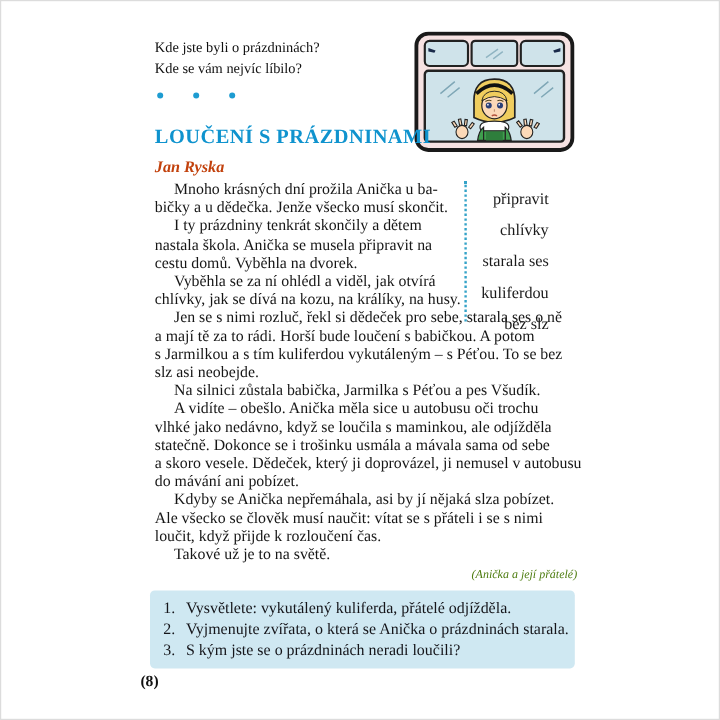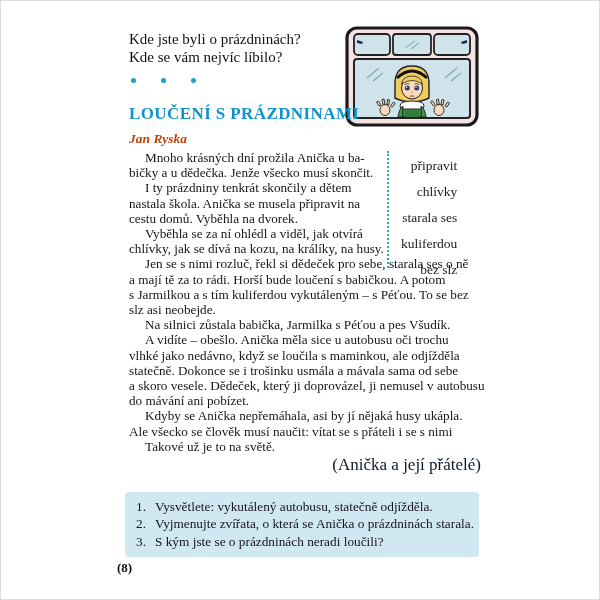--- a/index.html
+++ b/index.html
@@ -4,37 +4,37 @@
 <style>
   html,body { margin:0; padding:0; background:#fff; }
   .page {
     position:relative; width:598px; height:598px;
     background:#ffffff; border:1px solid #dcdcdc;
     font-family:"Liberation Serif", serif; color:#141414;
     overflow:hidden;
   }
 
   
-  .top-questions { position:absolute; left:128px; top:29px; font-size:15px; line-height:18px; color:#101010; }
+  .top-questions { position:absolute; left:128px; top:29px; font-size:12px; line-height:18px; color:#101010; }
   .bullets { position:absolute; left:130px; top:68px; }
   .bullets .dot { display:inline-block; width:5px; height:5px; border-radius:50%; background:#1e9cd1; margin-right:25px; }
 
   
   .illustration { position:absolute; left:344px; top:25px; width:134px; height:103px; }
 
   
   .title { position:absolute; left:128px; top:103px; margin:0; font-size:17px; font-weight:bold; color:#0f93ce; letter-spacing:0.4px; }
   .author { position:absolute; left:128px; top:130px; font-size:13.5px; font-weight:bold; font-style:italic; color:#c2410c; }
 
   
   .body-text { position:absolute; left:128px; top:149px; width:352px; font-size:13.2px; line-height:15.2px; color:#161616; }
   .para { margin:0; }
   .line { white-space:nowrap; }
   .line.first { padding-left:16px; }
-  .attribution { text-align:right; font-size:17px; margin-top:3px; color:#0f172a; }
+  .attribution { text-align:right; font-style:italic; font-size:10px; margin-top:3px; color:#4d7c0f; }
 
   
   .dotted-divider { position:absolute; left:258px; top:1px; height:117px; border-left:2px dotted #35a3c8; }
   .vocab { position:absolute; left:272px; top:3px; font-size:13.5px; color:#1a1a1a;text-align:right; }
   .vocab .word { height:26px; line-height:26px; }
 
   
   .questions-box { position:absolute; left:124px; top:491px; width:354px; background:#cfe8f2; border-radius:4px; padding:6px 0 7px 0; font-size:13.3px; line-height:17.4px; color:#15151a; }
   .q-item { display:flex; padding-left:11px; }
   .q-num { width:19px; flex:0 0 19px; }
@@ -153,34 +153,35 @@
           <div class="line first">Na silnici zůstala babička, Jarmilka s Péťou a pes Všudík.</div>
         </div>
         <div class="para">
           <div class="line first">A vidíte – obešlo. Anička měla sice u autobusu oči trochu</div>
           <div class="line">vlhké jako nedávno, když se loučila s maminkou, ale odjížděla</div>
           <div class="line">statečně. Dokonce se i trošinku usmála a mávala sama od sebe</div>
           <div class="line">a skoro vesele. Dědeček, který ji doprovázel, ji nemusel v autobusu</div>
           <div class="line">do mávání ani pobízet.</div>
         </div>
         <div class="para">
-          <div class="line first">Kdyby se Anička nepřemáhala, asi by jí nějaká husy ukápla.</div>
+          <div class="line first">Kdyby se Anička nepřemáhala, asi by jí nějaká slza pobízet.</div>
           <div class="line">Ale všecko se člověk musí naučit: vítat se s přáteli i se s nimi</div>
+          <div class="line">loučit, když přijde k rozloučení čas.</div>
         </div>
         <div class="para">
           <div class="line first">Takové už je to na světě.</div>
         </div>
       </div>
     <div class="attribution">(Anička a její přátelé)</div>
   </div>
 
   <div class="questions-box">
       <div class="q-item">
         <span class="q-num">1.</span>
-        <span class="q-text">Vysvětlete: vykutálený autobusu, statečně odjížděla.</span>
+        <span class="q-text">Vysvětlete: vykutálený kuliferda, přátelé odjížděla.</span>
       </div>
       <div class="q-item">
         <span class="q-num">2.</span>
         <span class="q-text">Vyjmenujte zvířata, o která se Anička o prázdninách starala.</span>
       </div>
       <div class="q-item">
         <span class="q-num">3.</span>
         <span class="q-text">S kým jste se o prázdninách neradi loučili?</span>
       </div>
     </div>

